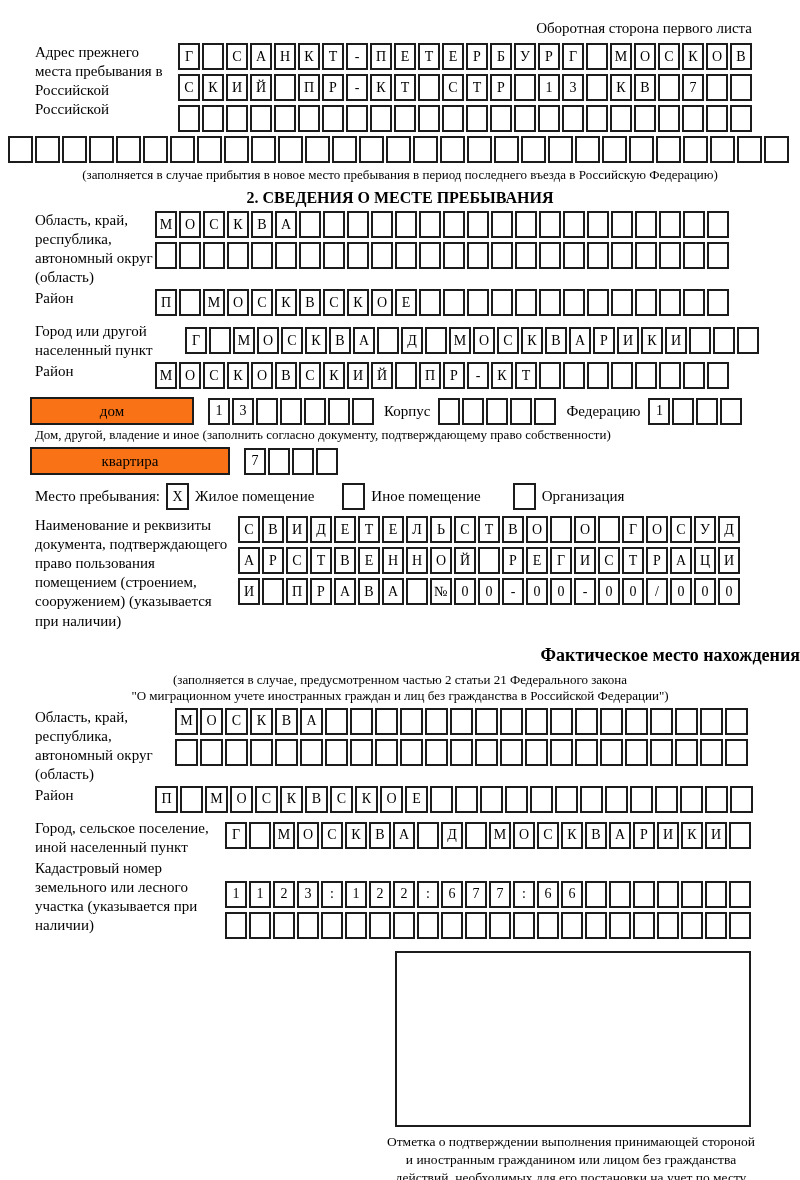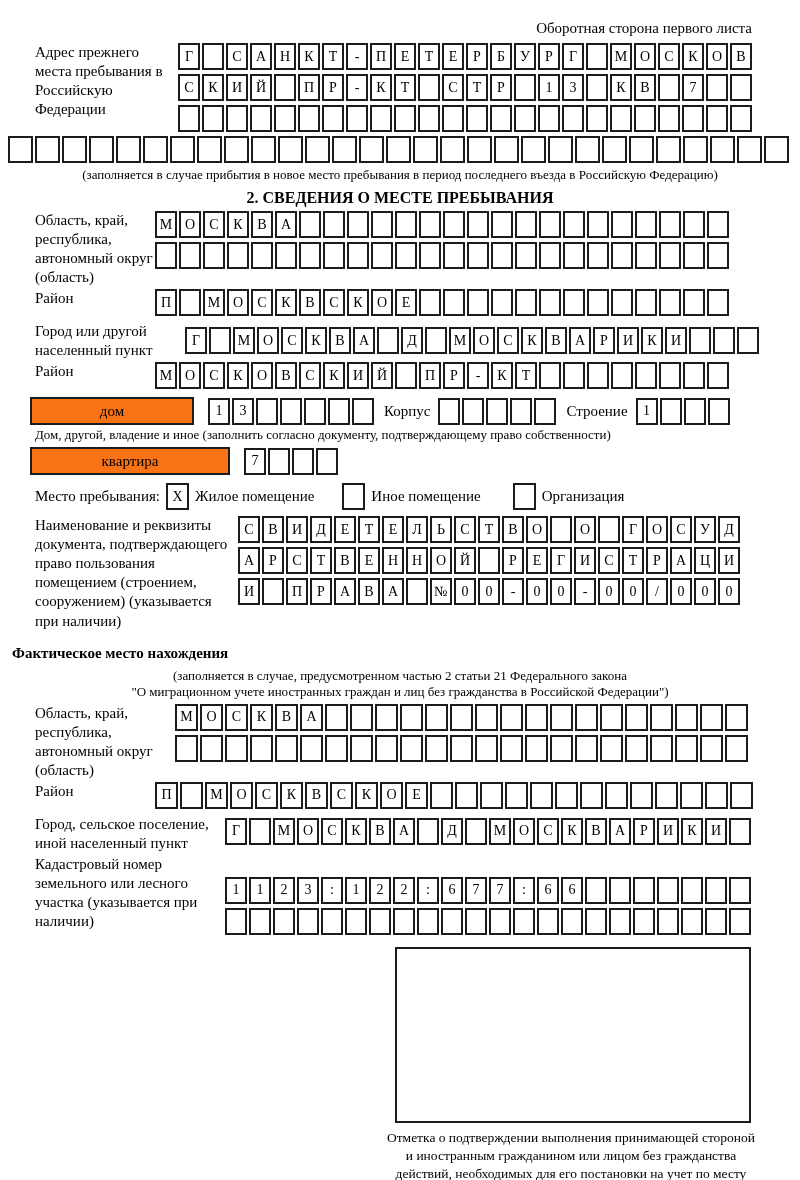--- a/index.html
+++ b/index.html
@@ -19,21 +19,21 @@
     width:18px; height:23px; border:2px solid #1c1c1c; margin-right:2px;
     display:flex; align-items:center; justify-content:center;
     font-size:14px; flex:0 0 auto; background:#fff;
   }
   .wide .bx { width:21px; }
   .w19 .bx { width:19px; }
 
   .note { font-size:13px; }
   .center { text-align:center; }
   .sec-title { text-align:center; font-weight:bold; font-size:16px; margin:6px 0 4px 0; }
-  .sub-title { text-align:left; font-weight:bold; font-size:15px; margin:14px 0 6px 12px; }
+  .sub-title { text-align:right; font-weight:bold; font-size:18px; margin:14px 0 6px 12px; }
 
   .house-line { display:flex; align-items:center; margin:4px 0 2px 30px; }
   .longbox {
     border:2px solid #1c1c1c; height:24px; display:flex; align-items:center;
     justify-content:center; font-size:15px; background:#f97316;
   }
   .housebox { width:160px; margin-right:14px; }
   .aptbox { width:196px; margin-right:14px; }
   .inline-lbl { font-size:15px; margin:0 8px; }
 
@@ -47,21 +47,21 @@
   .mt2 { margin-top:2px; } .mt4 { margin-top:4px; } .mt6 { margin-top:6px; }
 </style>
 </head>
 <body>
 
 <div class="page">
 
   <div class="hdr-note">Оборотная сторона первого листа</div>
 
   <div class="frow mt6">
-    <div class="flabel" style="width:143px;">Адрес прежнего места пребывания в Российскую Федерации</div>
+    <div class="flabel" style="width:143px;">Адрес прежнего места пребывания в Российской Российской</div>
     <div class="rows">
       <div class="boxrow">
           <span class="bx">Г</span>
           <span class="bx"></span>
           <span class="bx">С</span>
           <span class="bx">А</span>
           <span class="bx">Н</span>
           <span class="bx">К</span>
           <span class="bx">Т</span>
           <span class="bx">-</span>
@@ -331,21 +331,21 @@
         <span class="bx"></span>
       </div>
     <span class="inline-lbl">Корпус</span>
     <div class="boxrow" style="margin-bottom:0;">
         <span class="bx"></span>
         <span class="bx"></span>
         <span class="bx"></span>
         <span class="bx"></span>
         <span class="bx"></span>
       </div>
-    <span class="inline-lbl">Строение</span>
+    <span class="inline-lbl">Федерацию</span>
     <div class="boxrow" style="margin-bottom:0;">
         <span class="bx">1</span>
         <span class="bx"></span>
         <span class="bx"></span>
         <span class="bx"></span>
       </div>
   </div>
   <div class="note" style="margin:2px 0 4px 35px;">Дом, другой, владение и иное (заполнить согласно документу, подтверждающему право собственности)</div>
 
   <div class="house-line">

